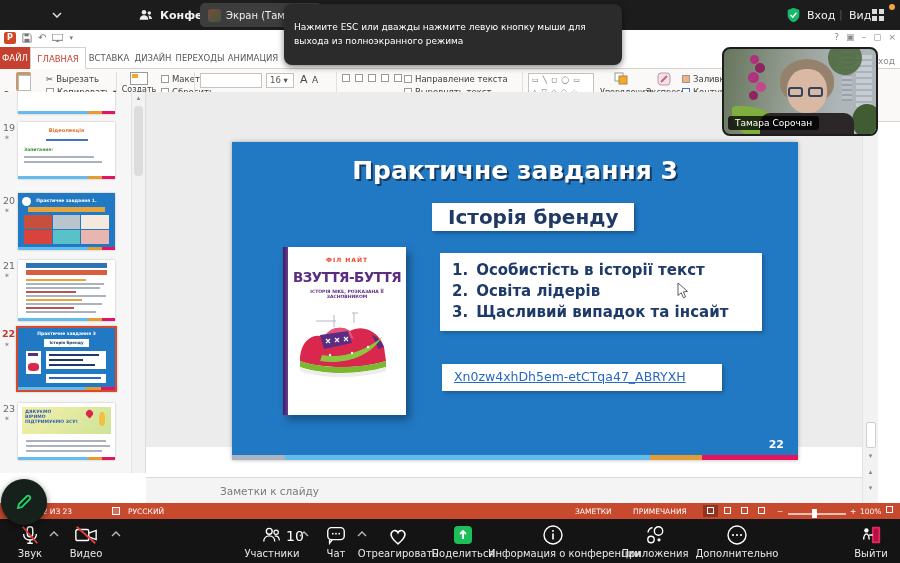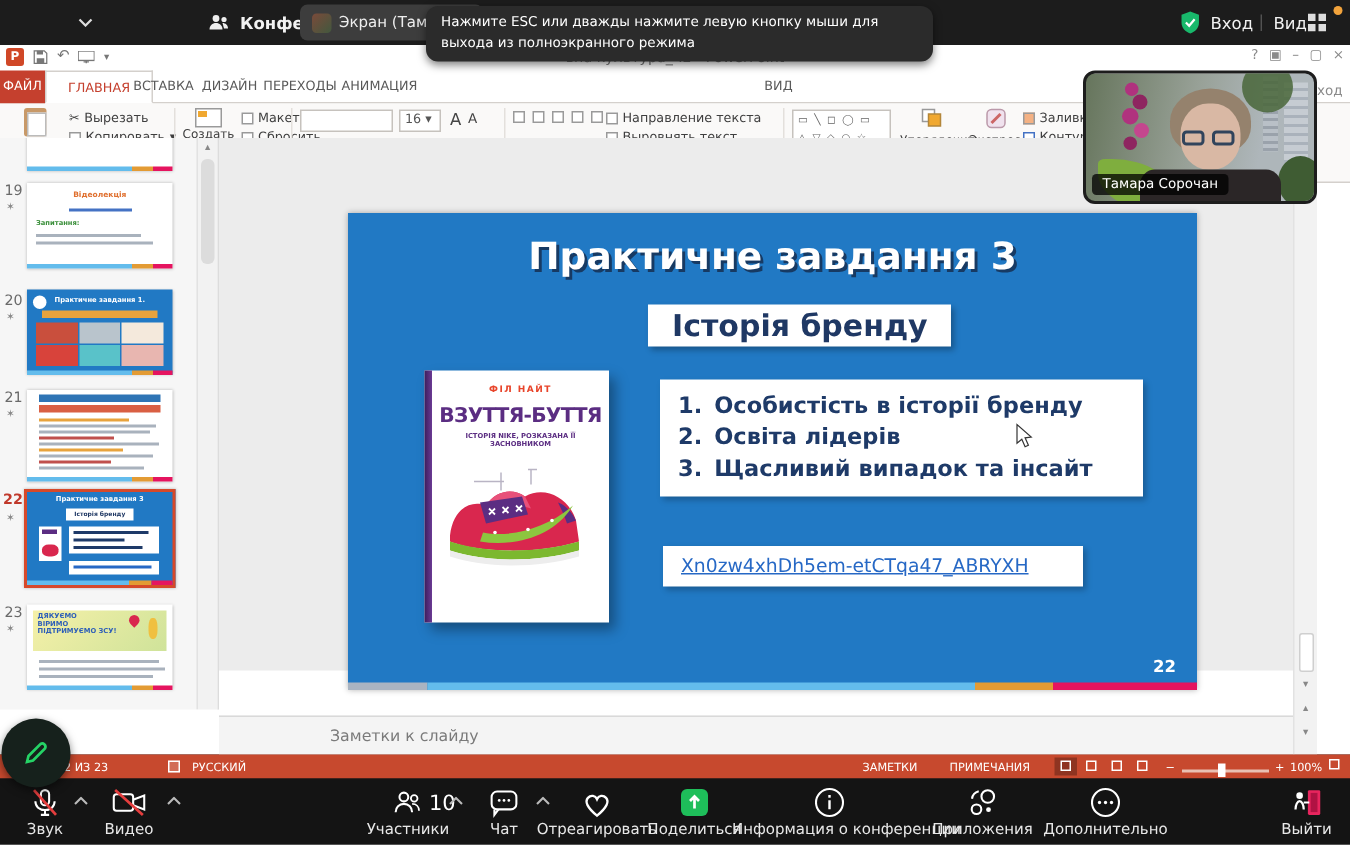--- a/index.html
+++ b/index.html
@@ -7,21 +7,21 @@
 #stage{position:relative;width:900px;height:563px;overflow:hidden;background:#1b1b1b}
 .ab{position:absolute}
 
 #topbar{position:absolute;left:0;top:0;width:900px;height:30px;background:#1c1c1c;z-index:20}
 #topbar .lbl{color:#f2f2f2;font-size:11px;font-weight:bold}
 #share-tab{position:absolute;left:200px;top:3px;height:24px;background:#3d3d3d;border-radius:5px;display:flex;align-items:center;padding:0 8px;gap:5px}
 #share-tab span{color:#eee;font-size:10px;white-space:nowrap}
 #tab-thumb{width:13px;height:13px;border-radius:3px;background:linear-gradient(135deg,#7a4a3a,#42583e)}
 #orange-dot{position:absolute;left:889px;top:4px;width:6px;height:6px;border-radius:50%;background:#f2a33c}
 
-#toast{position:absolute;left:284px;top:4px;width:338px;background:#2b2b2b;border-radius:8px;color:#fff;font-size:9px;line-height:1.5;padding:5px 10px;z-index:50;box-shadow:0 2px 6px rgba(0,0,0,.5)}
+#toast{position:absolute;left:284px;top:4px;width:338px;background:#2b2b2b;border-radius:8px;color:#fff;font-size:9px;line-height:1.5;padding:17px 10px;z-index:50;box-shadow:0 2px 6px rgba(0,0,0,.5)}
 #tooltip{position:absolute;left:250px;top:28px;width:172px;background:#2b2b2b;border-radius:4px;color:#fff;font-size:8.5px;line-height:1.35;padding:3px 6px;z-index:49;white-space:pre-line}
 
 #ppt{position:absolute;left:0;top:30px;width:900px;height:473px;background:#fff}
 #qat{position:absolute;left:4px;top:2px;display:flex;align-items:center;gap:6px}
 #ppt-logo{width:12px;height:12px;border-radius:2px;background:#d04727;color:#fff;font-size:8px;font-weight:bold;text-align:center;line-height:12px}
 .qico{color:#777;font-size:10px;line-height:12px}
 #ppt-title{position:absolute;left:0;right:0;top:3px;text-align:center;color:#7a7a7a;font-size:9.5px}
 #winctl{position:absolute;right:4px;top:2px;display:flex;gap:7px;color:#8a8a8a;font-size:9px}
 #tabrow{position:absolute;left:0;top:17px;width:900px;height:22px;background:#fff;border-bottom:1px solid #d4d0cc}
 .tab{position:absolute;top:0;height:22px;line-height:22px;text-align:center;font-size:8.5px;color:#595959}
@@ -166,21 +166,21 @@
     <div id="winctl">
       <span>?</span>
       <span>▣</span>
       <span>–</span>
       <span>▢</span>
       <span>×</span>
     </div>
 
     <div id="tabrow">
       <span class="tab file" style="left:0;width:30px">ФАЙЛ</span>
-      <span class="tab active" style="left:30px;width:72px">ГЛАВНАЯ</span>
+      <span class="tab active" style="left:30px;width:56px">ГЛАВНАЯ</span>
       <span class="tab" style="left:86px;width:46px">ВСТАВКА</span>
       <span class="tab" style="left:132px;width:42px">ДИЗАЙН</span>
       <span class="tab" style="left:174px;width:52px">ПЕРЕХОДЫ</span>
       <span class="tab" style="left:226px;width:54px">АНИМАЦИЯ</span>
       <span class="tab" style="left:504px;width:30px">ВИД</span>
     </div>
     <span id="ppt-signin">Вход</span>
 
     <div id="ribbon">
 
@@ -452,21 +452,21 @@
         <path d="M6,52 C30,60 64,60 92,52 L92,58 C64,66 30,66 6,58 Z" fill="#7cb82f"></path>
         <path d="M6,58 C30,66 64,66 92,58 L92,62 C64,70 30,70 6,62 Z" fill="#ededed"></path>
         <circle cx="36" cy="46" r="1.2" fill="#fff"></circle>
           <circle cx="58" cy="44" r="1.2" fill="#fff"></circle>
           <circle cx="74" cy="38" r="1.2" fill="#fff"></circle>
       </svg>
     </div>
     <div id="listbox">
       <div class="lrow">
           <span>1.</span>
-          <span>Особистість в історії бренду</span>
+          <span>Особистість в історії текст</span>
         </div>
       <div class="lrow">
           <span>2.</span>
           <span>Освіта лідерів</span>
         </div>
       <div class="lrow">
           <span>3.</span>
           <span>Щасливий випадок та інсайт</span>
         </div>
     </div>

